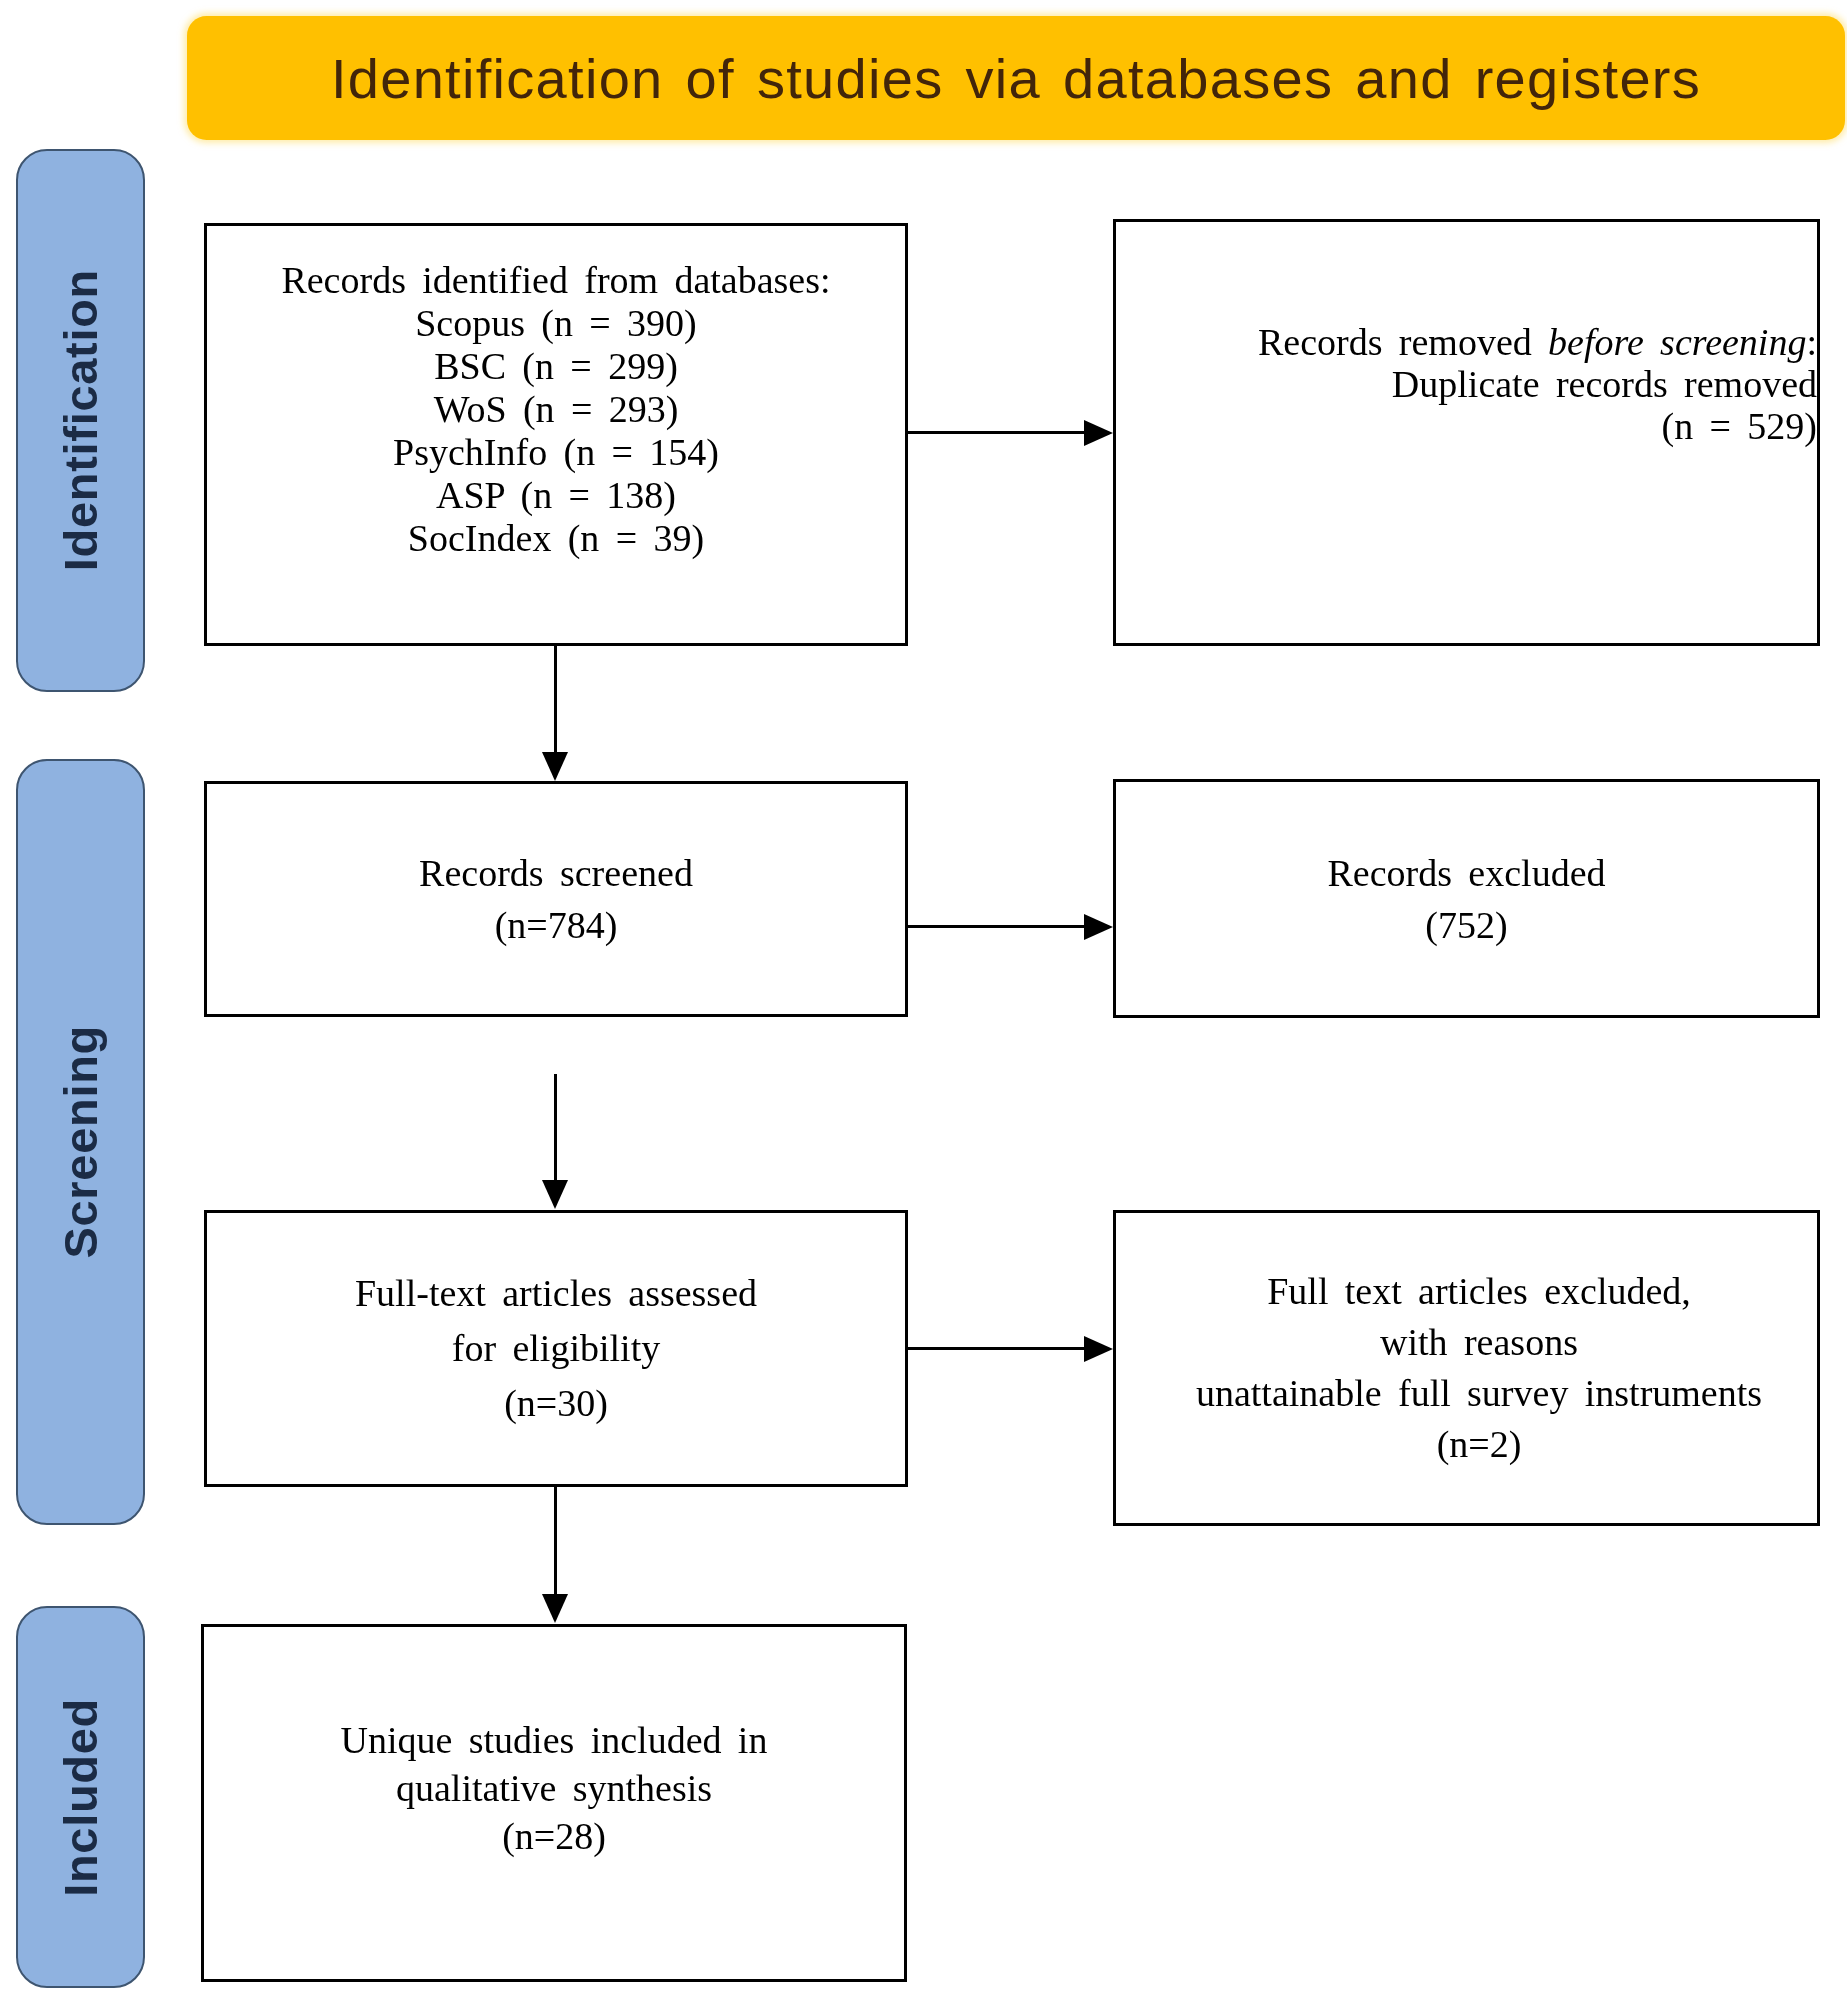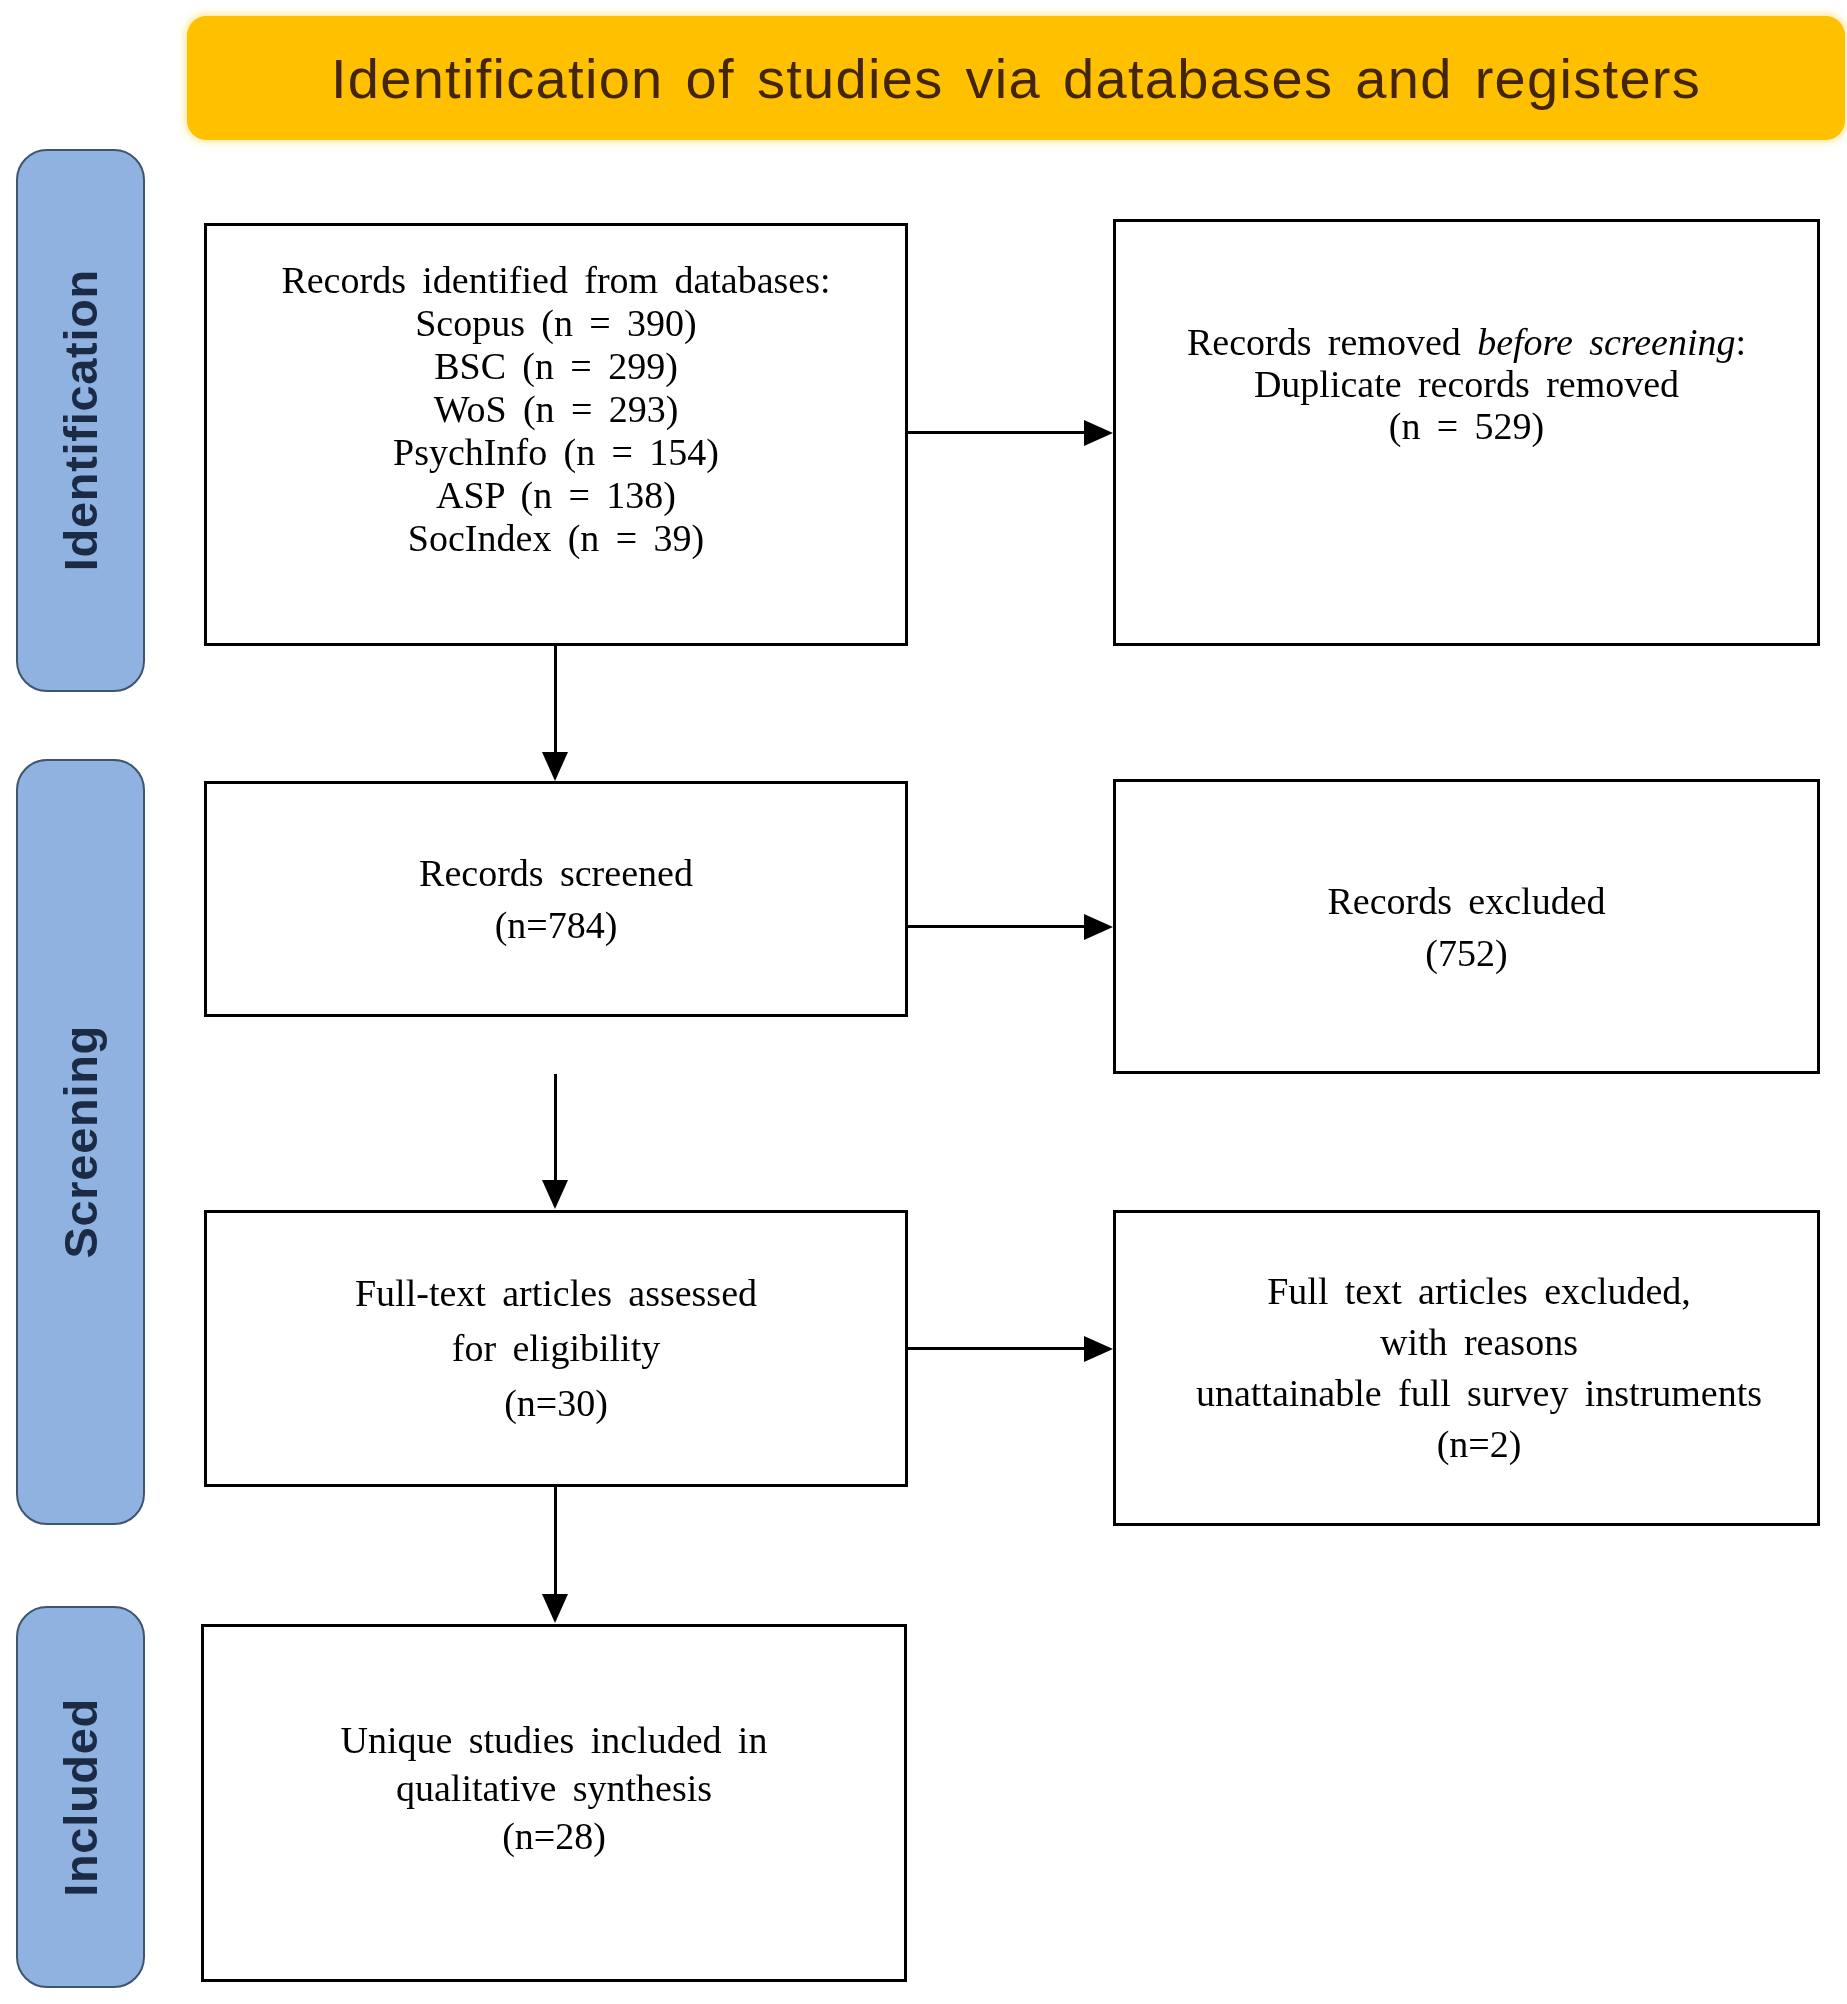--- a/index.html
+++ b/index.html
@@ -85,27 +85,28 @@
   .box-identified {
     left: 204px; top: 223px; width: 704px; height: 423px;
     justify-content: flex-start;
     padding-top: 33px;
     line-height: 43px;
   }
   .box-removed {
     left: 1113px; top: 219px; width: 707px; height: 427px;
     line-height: 42px;
     padding-bottom: 98px;
+    text-align: right;
   }
   .box-screened {
     left: 204px; top: 781px; width: 704px; height: 236px;
     line-height: 52px;
   }
   .box-excluded {
-    left: 1113px; top: 779px; width: 707px; height: 295px;
+    left: 1113px; top: 779px; width: 707px; height: 239px;
     line-height: 52px;
   }
   .box-fulltext {
     left: 204px; top: 1210px; width: 704px; height: 277px;
     line-height: 55px;
   }
   .box-fulltext-excluded {
     left: 1113px; top: 1210px; width: 707px; height: 316px;
     line-height: 51px;
     padding-left: 25px;

